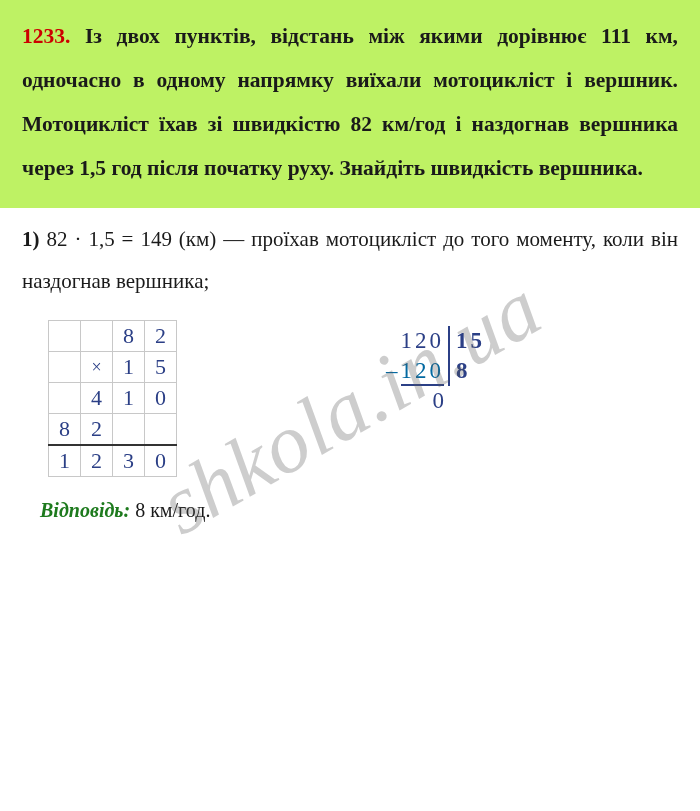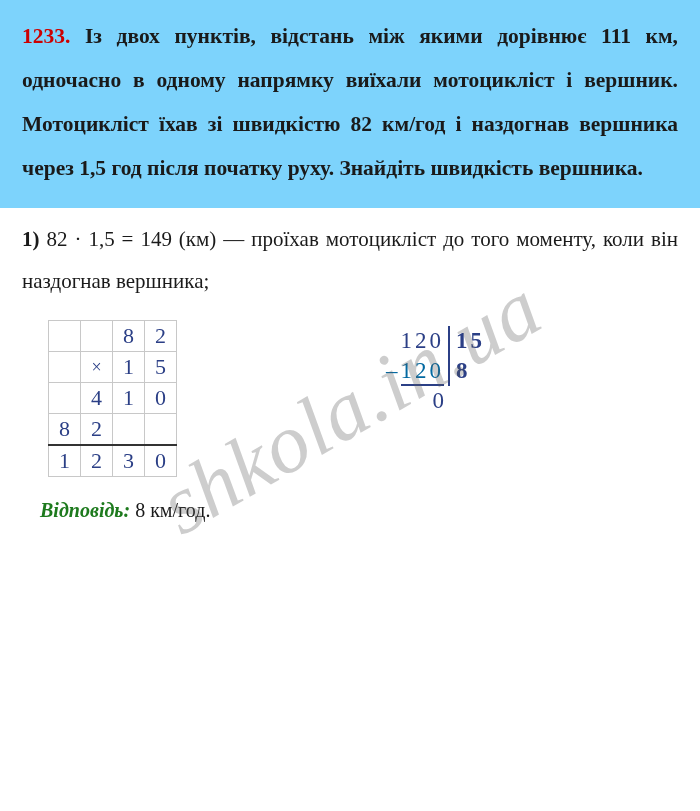--- a/index.html
+++ b/index.html
@@ -35,21 +35,21 @@
     font-family: "Liberation Serif", serif;
     font-size: 84px;
     font-style: italic;
     color: rgba(90, 90, 90, 0.30);
     white-space: nowrap;
     letter-spacing: 1px;
   }
 
   
   .problem-block {
-    background: #7dd3fc;
+    background: #bef264;
     padding: 14px 22px 18px 22px;
     box-sizing: border-box;
   }
   .problem-text {
     font-weight: bold;
     font-size: 21.5px;
     line-height: 44px;
     text-align: justify;
     text-align-last: left;
     margin: 0;

